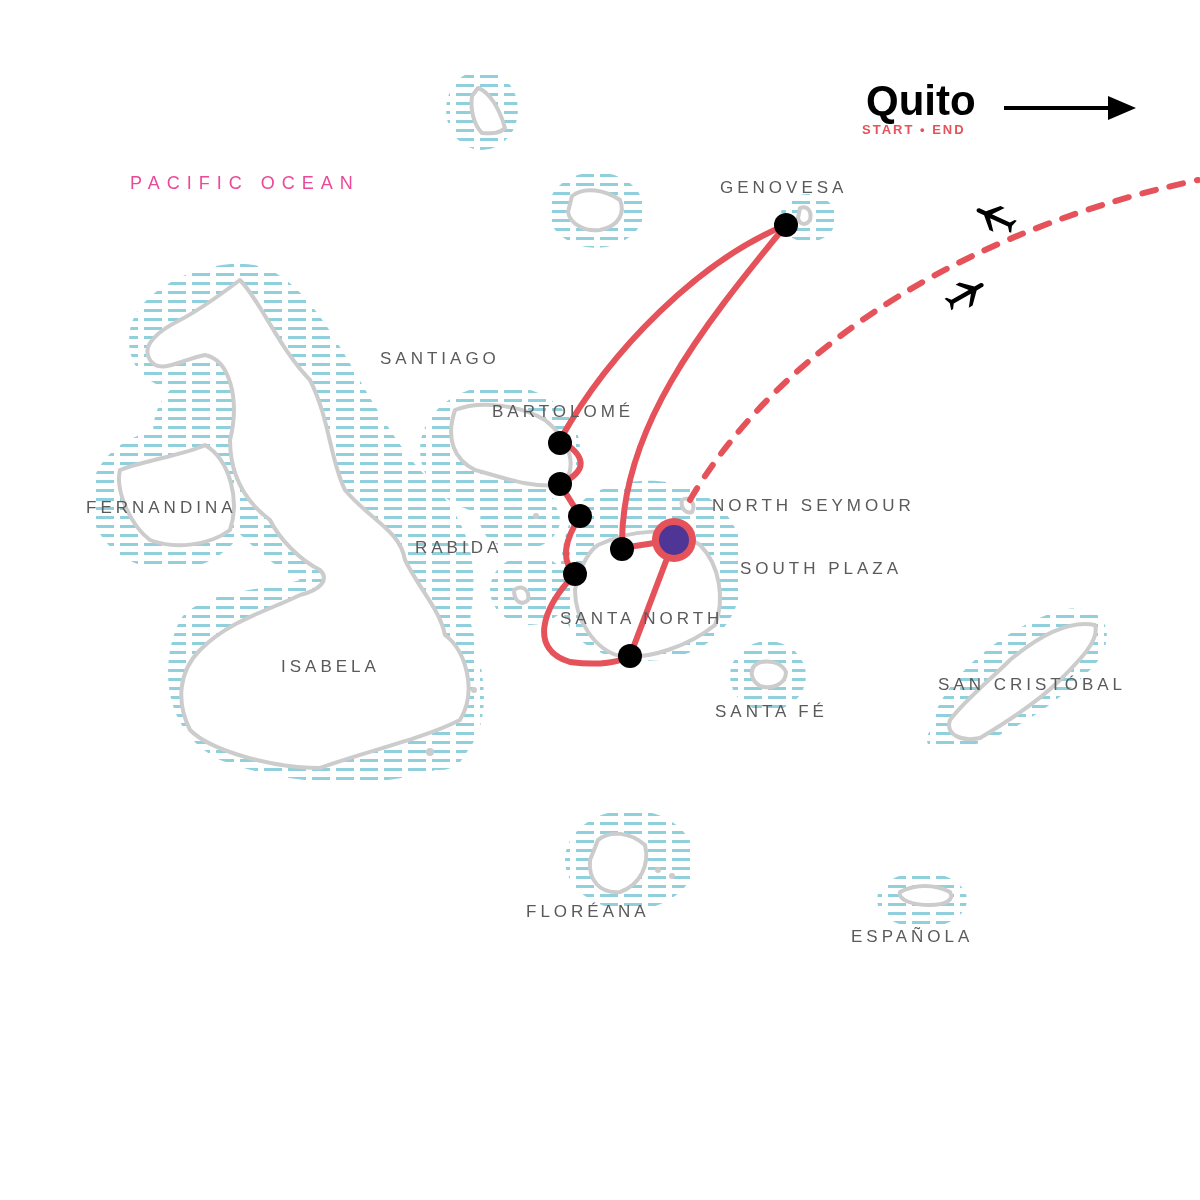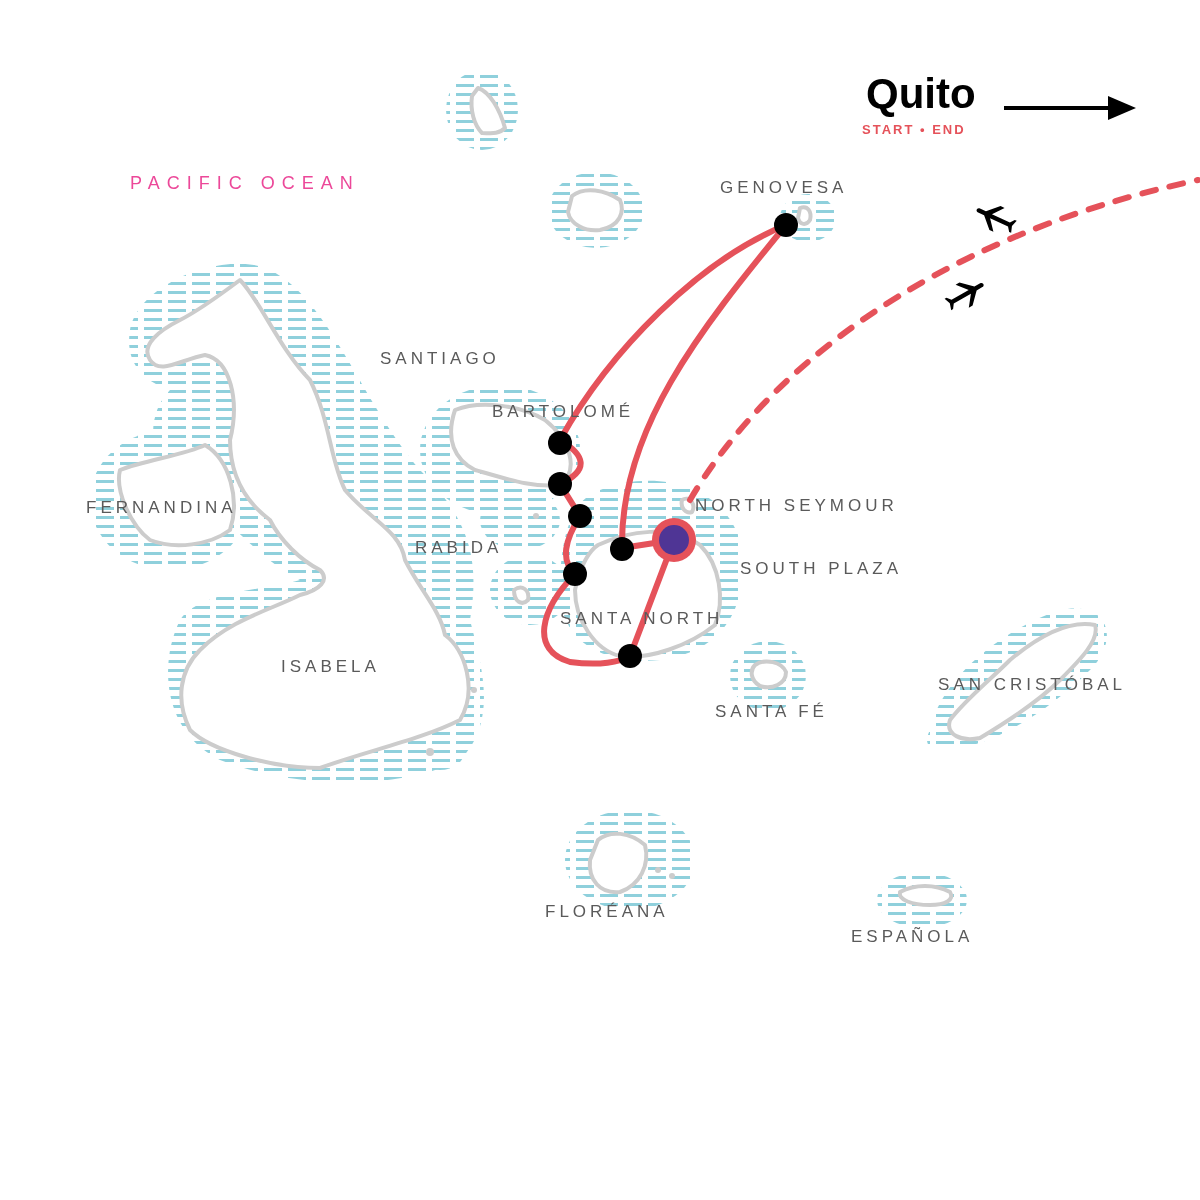--- a/index.html
+++ b/index.html
@@ -1,21 +1,21 @@
 <!DOCTYPE html>
 <html><head>
 <meta charset="utf-8">
 <style>
   html, body { margin:0; padding:0; background:#ffffff; }
   body { width:1200px; height:1200px; position:relative; overflow:hidden; font-family:"Liberation Sans", sans-serif; }
   svg.map { position:absolute; left:0; top:0; }
   .lbl { position:absolute; font-family:"Liberation Sans", sans-serif; font-size:17px; letter-spacing:4px; color:#5a5a5a; white-space:nowrap; }
   .ocean { color:#ec4899; letter-spacing:7px; font-size:18px; }
   .title { position:absolute; left:262px; top:804px; width:270px; text-align:center; font-family:"Liberation Sans", sans-serif; font-weight:bold; font-size:42px; line-height:52px; color:#000; }
-  .quito { position:absolute; left:866px; top:70px; font-weight:bold; font-size:42px; color:#000; font-family:"Liberation Sans", sans-serif; }
+  .quito { position:absolute; left:866px; top:77px; font-weight:bold; font-size:42px; color:#000; font-family:"Liberation Sans", sans-serif; }
   .startend { position:absolute; left:862px; top:122px; font-weight:bold; font-size:13px; letter-spacing:2px; color:#e5525a; font-family:"Liberation Sans", sans-serif; }
 </style>
 </head>
 <body>
 
 <svg class="map" width="1200" height="1200" viewBox="0 0 1200 1200">
   <defs>
     <pattern id="hatch" width="24" height="9" patternUnits="userSpaceOnUse">
       <rect x="0" y="3" width="18" height="3" fill="#8fd0dc"></rect>
     </pattern>
@@ -101,24 +101,24 @@
   <span>•</span>
   <span>END</span>
 </div>
 
 <div class="lbl ocean" style="left:130px; top:173px;">PACIFIC OCEAN</div>
 
 <div class="lbl" style="left:720px; top:178px;">GENOVESA</div>
 <div class="lbl" style="left:380px; top:349px;">SANTIAGO</div>
 <div class="lbl" style="left:492px; top:402px;">BARTOLOMÉ</div>
 <div class="lbl" style="left:86px; top:498px;">FERNANDINA</div>
-<div class="lbl" style="left:695px; top:496px;">NORTH SEYMOUR</div>
+<div class="lbl" style="left:712px; top:496px;">NORTH SEYMOUR</div>
 <div class="lbl" style="left:415px; top:538px;">RABIDA</div>
 <div class="lbl" style="left:740px; top:559px;">SOUTH PLAZA</div>
 <div class="lbl" style="left:560px; top:609px;">SANTA NORTH</div>
 <div class="lbl" style="left:281px; top:657px;text-align:center;">ISABELA</div>
 <div class="lbl" style="left:938px; top:675px;">SAN CRISTÓBAL</div>
 <div class="lbl" style="left:715px; top:702px;">SANTA FÉ</div>
-<div class="lbl" style="left:545px; top:902px;">FLORÉANA</div>
+<div class="lbl" style="left:526px; top:902px;">FLORÉANA</div>
 <div class="lbl" style="left:851px; top:927px;">ESPAÑOLA</div>
 
 <div class="title">
 </div>
 
 </body></html>

